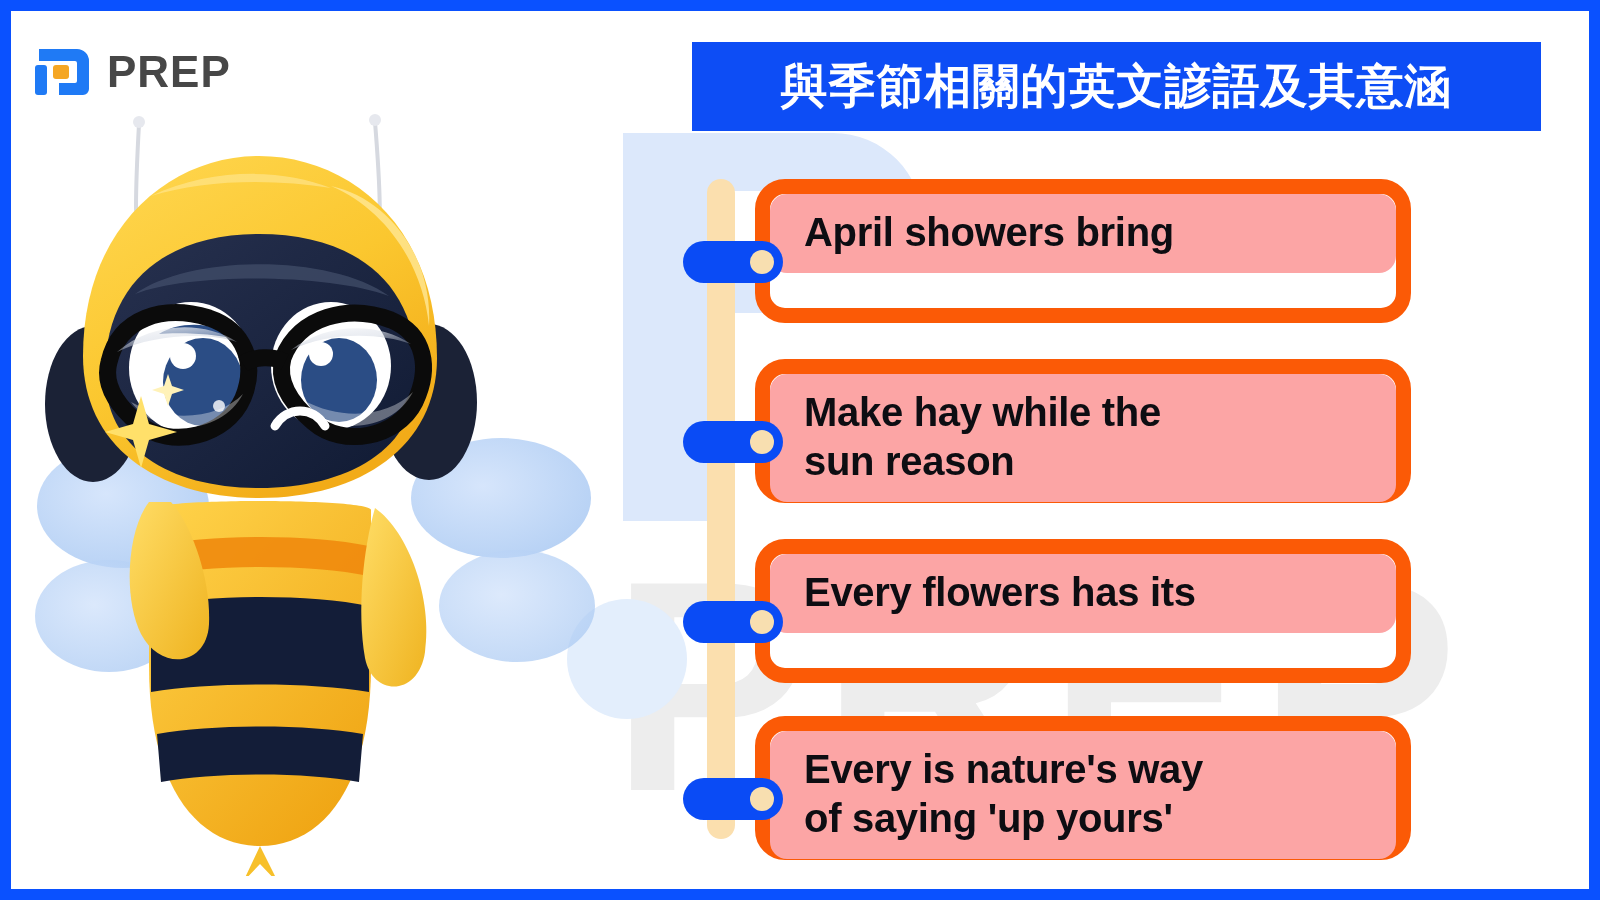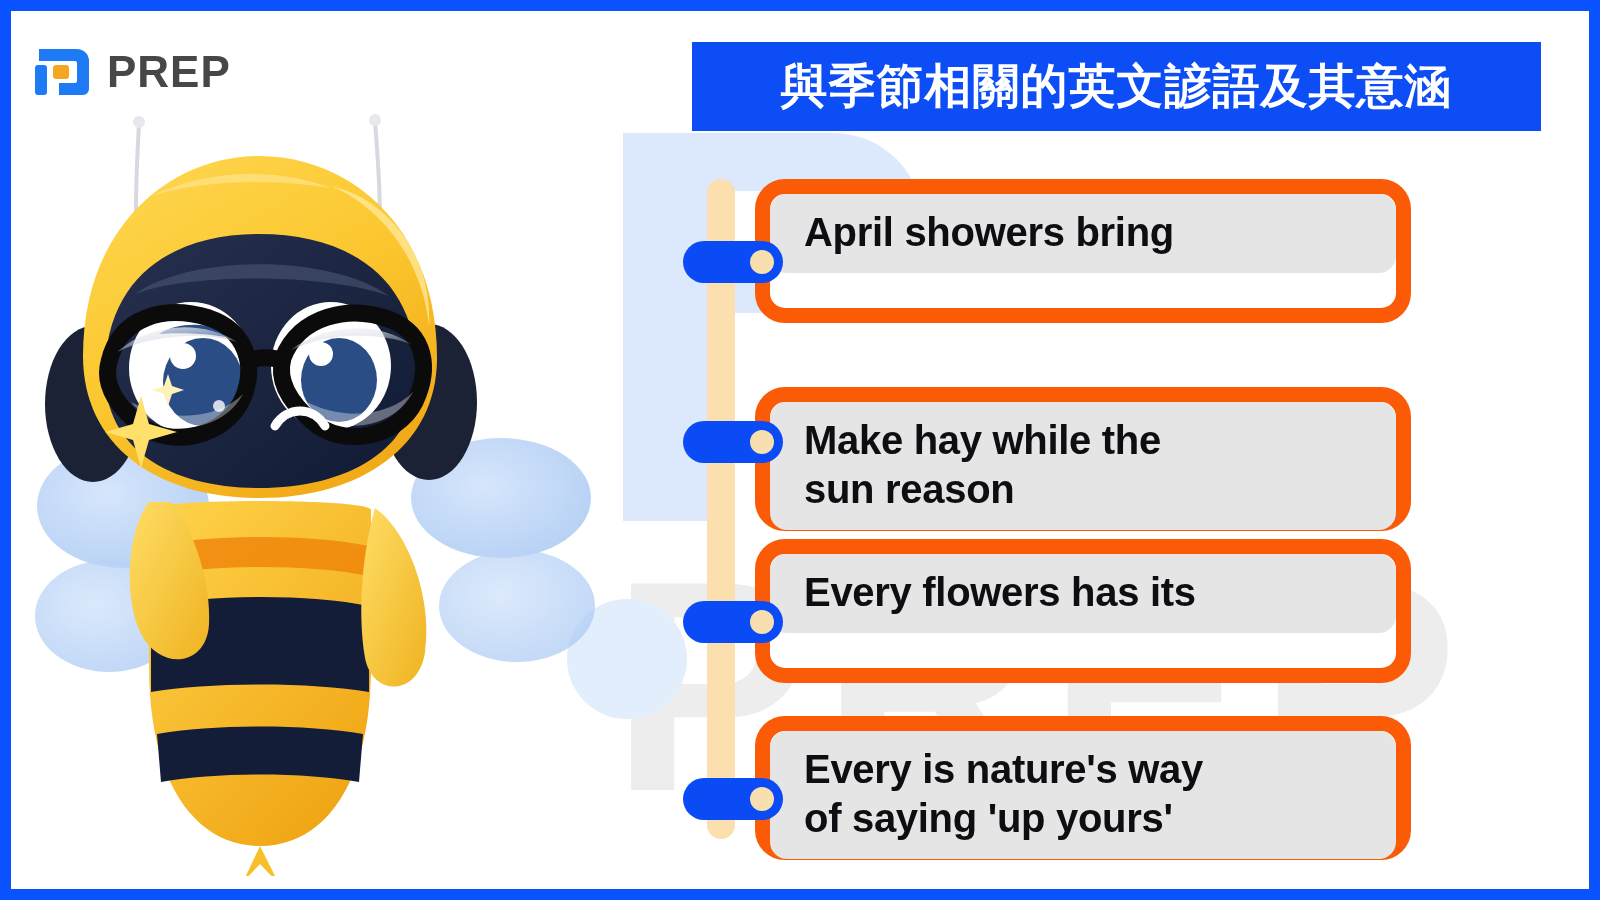--- a/index.html
+++ b/index.html
@@ -71,30 +71,30 @@
     border-radius:50%;background:#f8dfb0;
   }
 
   .card{
     position:absolute;left:72px;top:0;width:656px;
     border:15px solid #fb5a06;border-radius:30px;
     background:#ffffff;box-sizing:border-box;
     z-index:3;
   }
   .card-inner{
-    background:#e5e5e5;border-radius:17px;
+    background:#fca5a5;border-radius:17px;
     padding:14px 6px 16px 34px;
   }
   .card-text{
     font-size:40px;font-weight:700;line-height:1.22;color:#0d0d12;
     font-family:"Liberation Sans","DejaVu Sans",sans-serif;
     letter-spacing:-0.3px;
   }
   .card-1{height:144px;}
-  .card-2{height:144px;margin-top:28px;}
+  .card-2{height:144px;}
   .card-3{height:144px;}
   .card-4{height:144px;}
 
   
   #bee{position:absolute;left:20px;top:95px;width:600px;height:770px;}
 </style>
 </head>
 <body>
 
 <div id="canvas">

